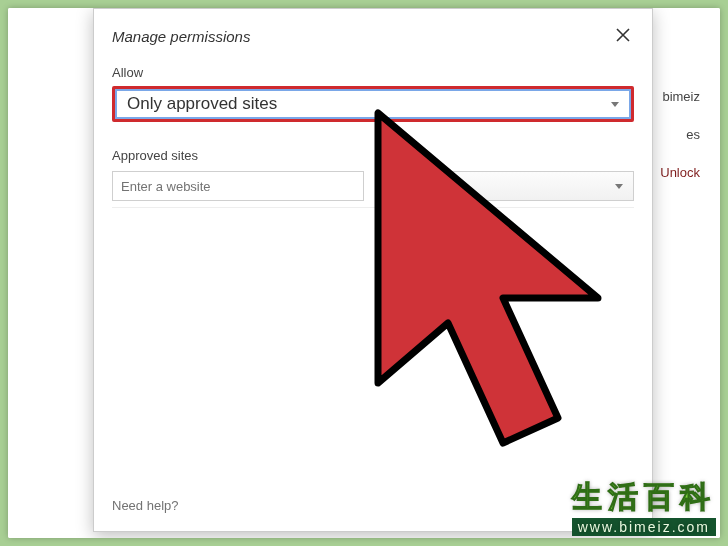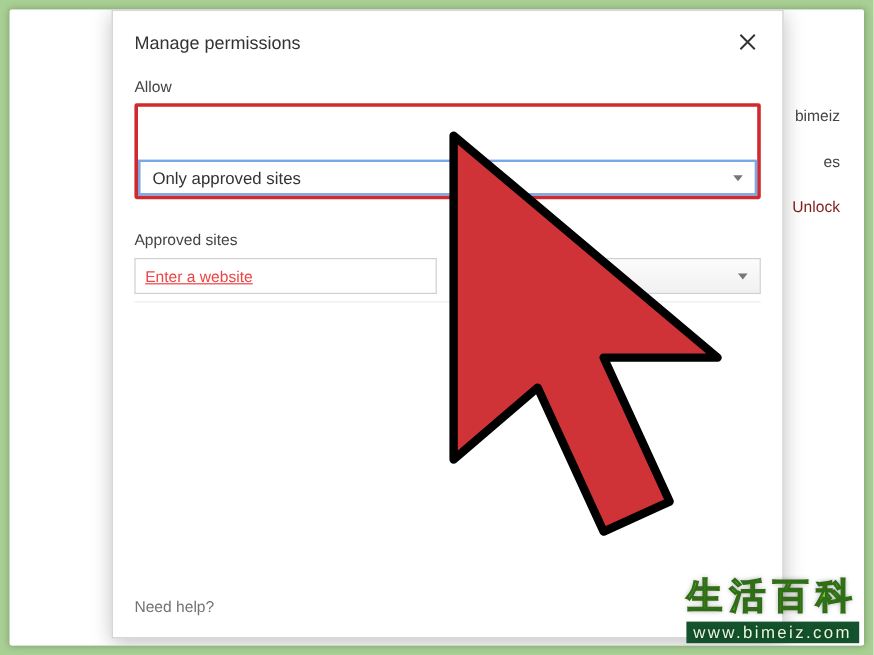--- a/index.html
+++ b/index.html
@@ -41,21 +41,21 @@
     box-shadow: 0 4px 16px rgba(0,0,0,0.25);
     display: flex;
     flex-direction: column;
   }
   .dialog-header {
     display: flex;
     align-items: center;
     justify-content: space-between;
     padding: 16px 18px 14px 18px;
   }
-  .dialog-title { font-size: 15px; color: #333; }
+  .dialog-title { font-size: 15px; color: #333; font-style: italic; }
   .close-x {
     font-size: 18px; line-height: 1; color: #333;
     cursor: pointer; user-select: none;
     padding: 2px 4px;
   }
   .dialog-body {
     padding: 0 18px;
     flex: 1 1 auto;
     display: flex;
     flex-direction: column;
@@ -76,24 +76,23 @@
     width: 100%;
     height: 28px;
     border: 1px solid #bfbfbf;
     background: #fff;
     outline: 2px solid #7aa7e8;
     outline-offset: -1px;
     display: flex;
     align-items: center;
     justify-content: space-between;
     padding: 0 10px;
-    font-size: 14px;
+    font-size: 17px;
     color: #333;
     cursor: pointer;
-    margin-top: 44px;
   }
   .caret {
     width: 0; height: 0;
     border-left: 4px solid transparent;
     border-right: 4px solid transparent;
     border-top: 5px solid #777;
   }
   .columns {
     display: flex;
     gap: 18px;
@@ -204,21 +203,21 @@
         <div class="select">
           <span>Only approved sites</span>
           <span class="caret"></span>
         </div>
       </div>
 
       <div class="columns">
         <div class="col">
           <div class="col-label">Approved sites</div>
           <div class="input">
-            <span style="color:#ef4444;text-decoration:underline;">Enter a website</span>
+            <span style="color:#737373;">Enter a website</span>
           </div>
         </div>
         <div class="col">
           <div class="col-label">Beha</div>
           <div class="behavior-select">
             <span>Allow</span>
             <span class="caret"></span>
           </div>
         </div>
       </div>

